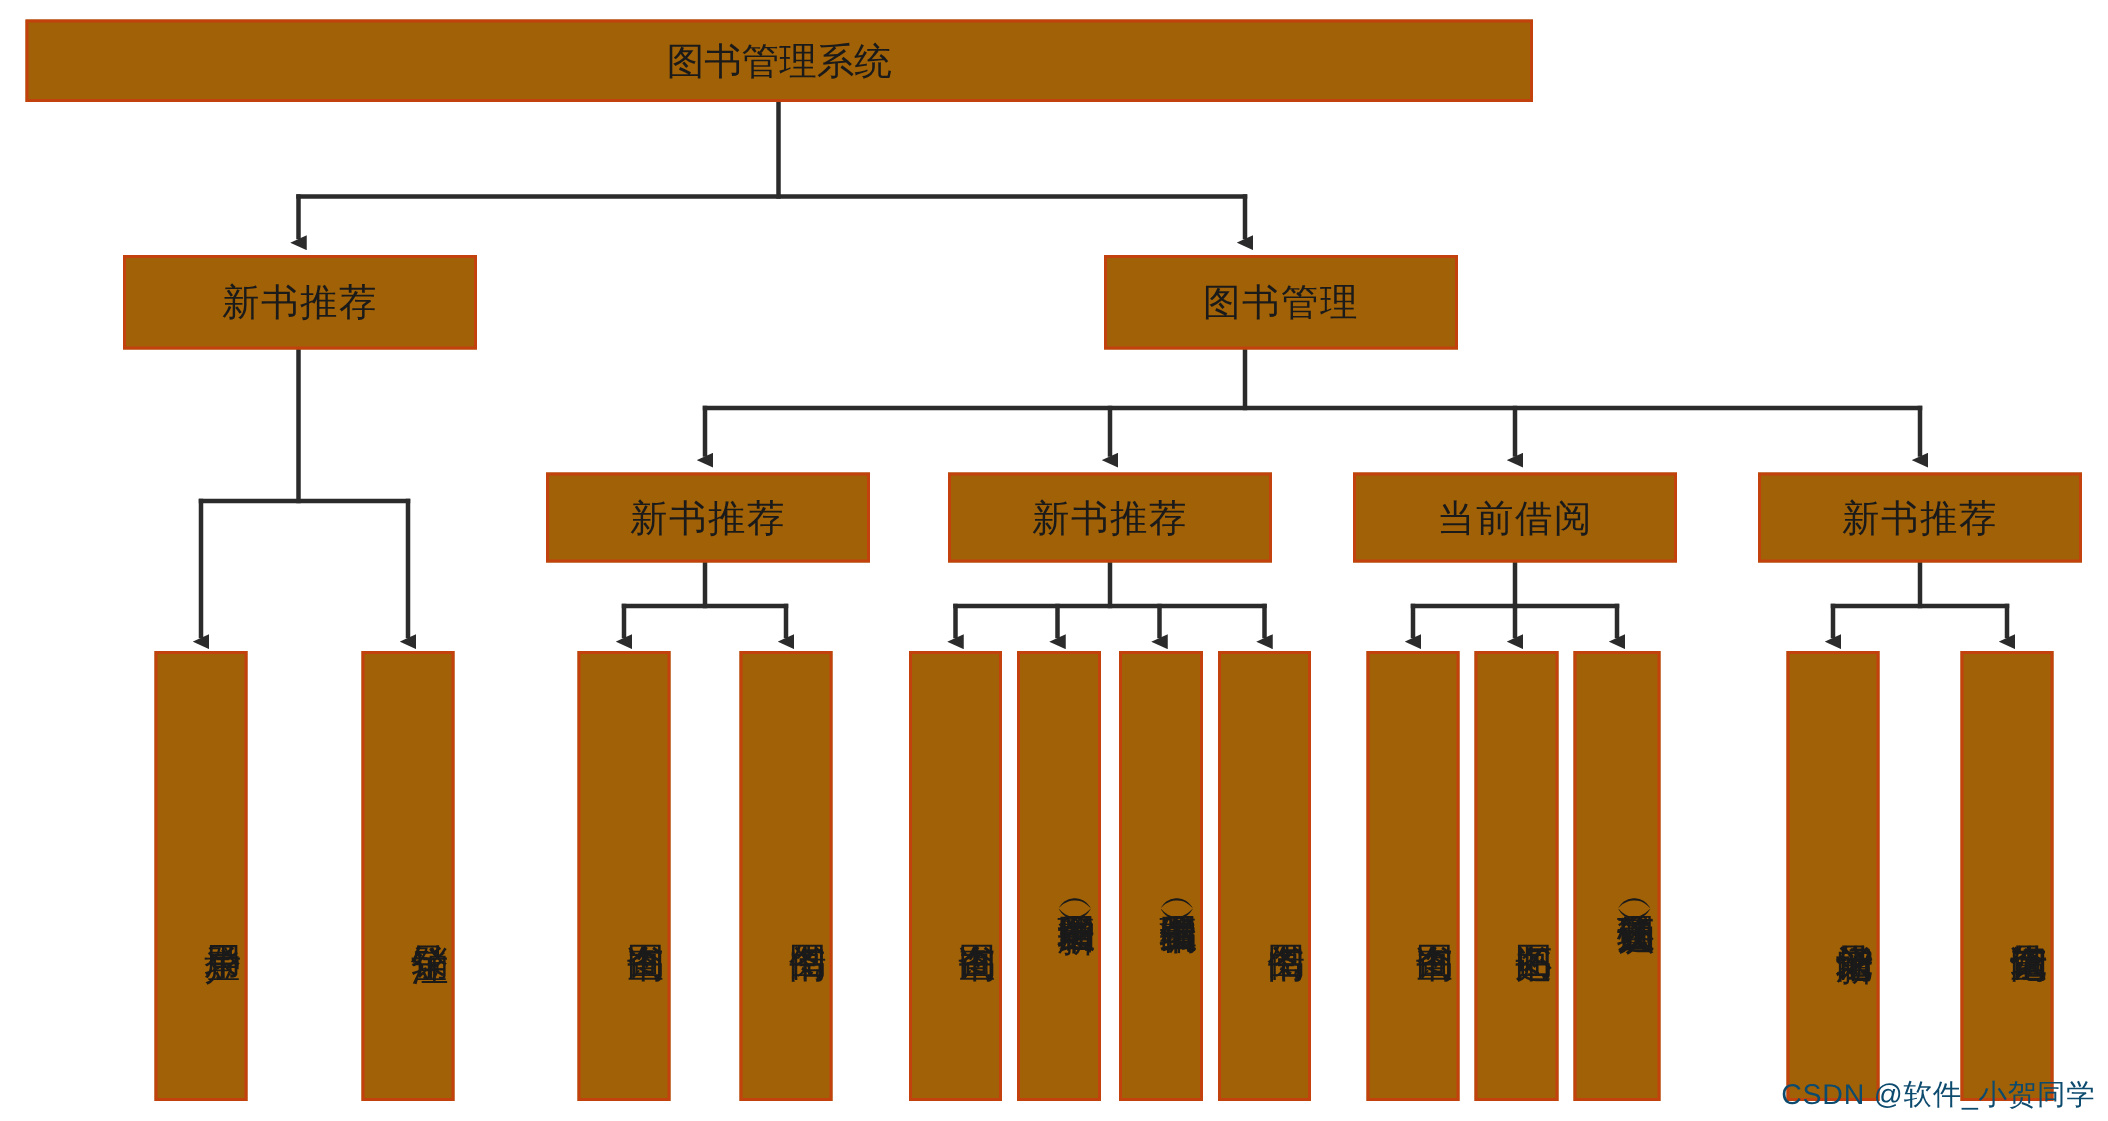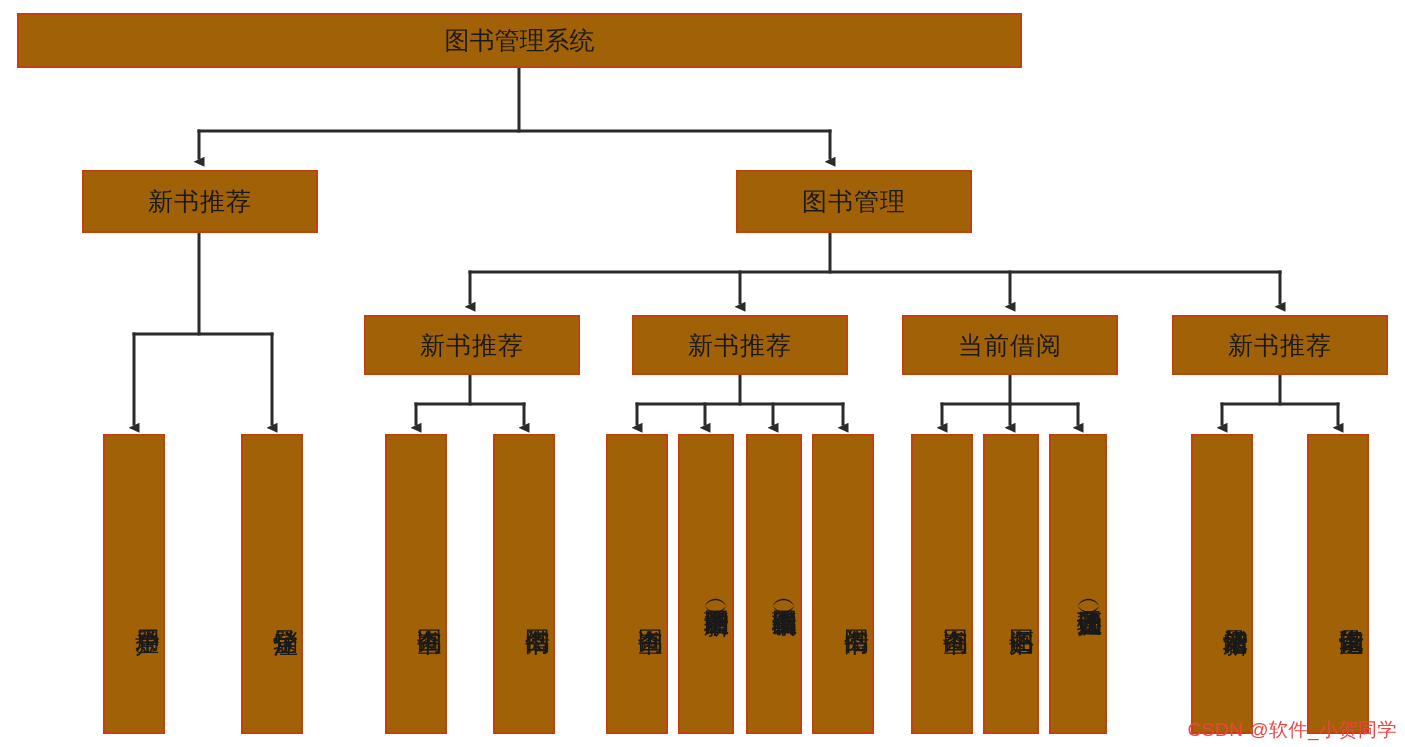--- a/index.html
+++ b/index.html
@@ -56,21 +56,21 @@
   .node.vert .vtext {
     writing-mode: vertical-rl;
     text-orientation: upright;
     display: block;
   }
   .watermark {
     position: absolute;
     right: 8px;
     bottom: 4px;
     font-size: 19px;
-    color: #ef4444;
+    color: #0c4a6e;
     letter-spacing: 0.5px;
     white-space: nowrap;
     margin-top: 24px;
   }
 </style>
 </head>
 <body>
 
 <div id="canvas">
 

